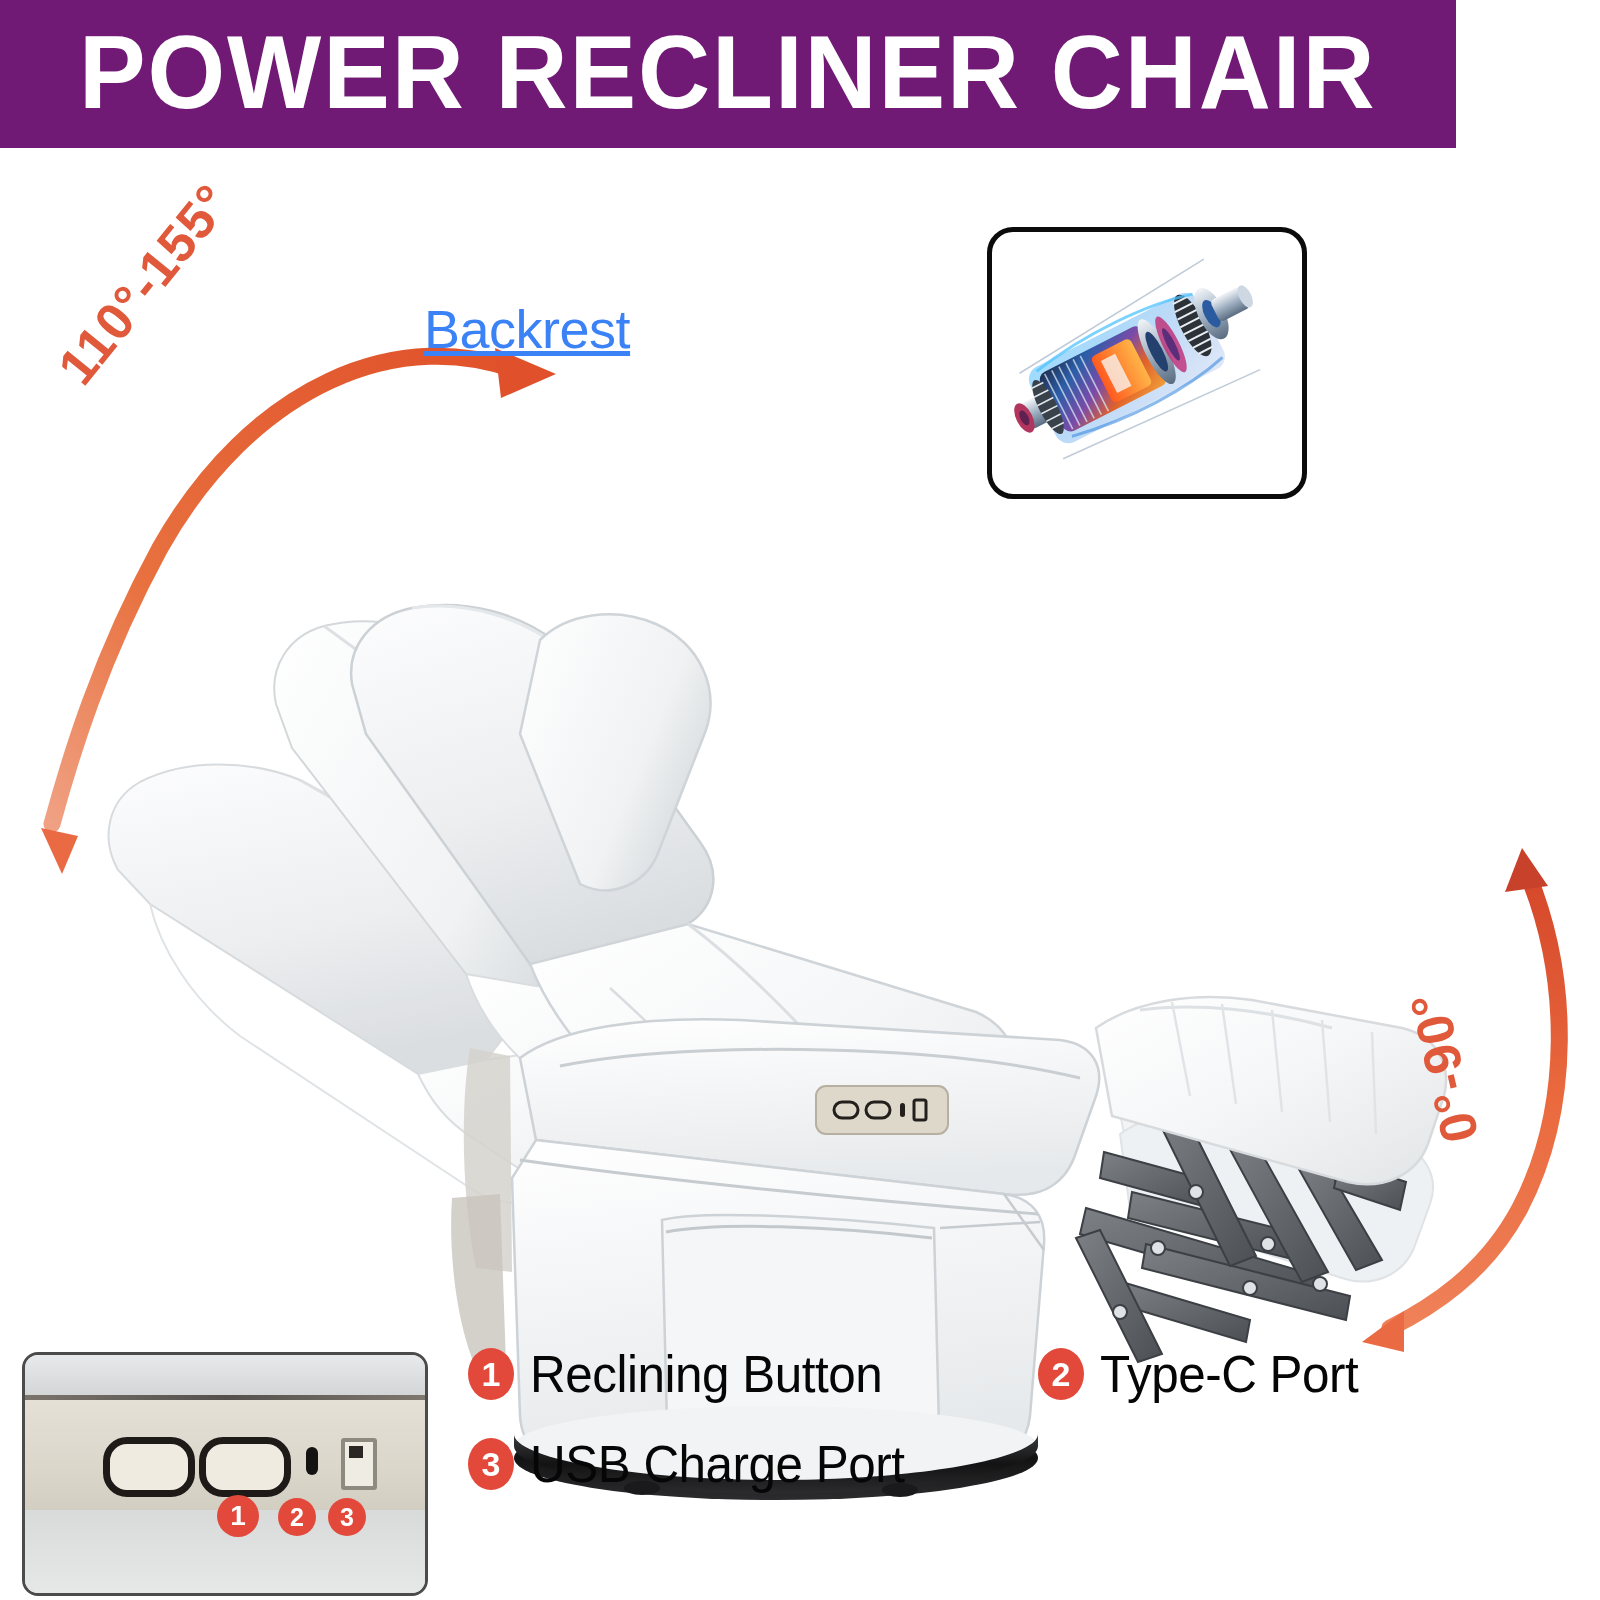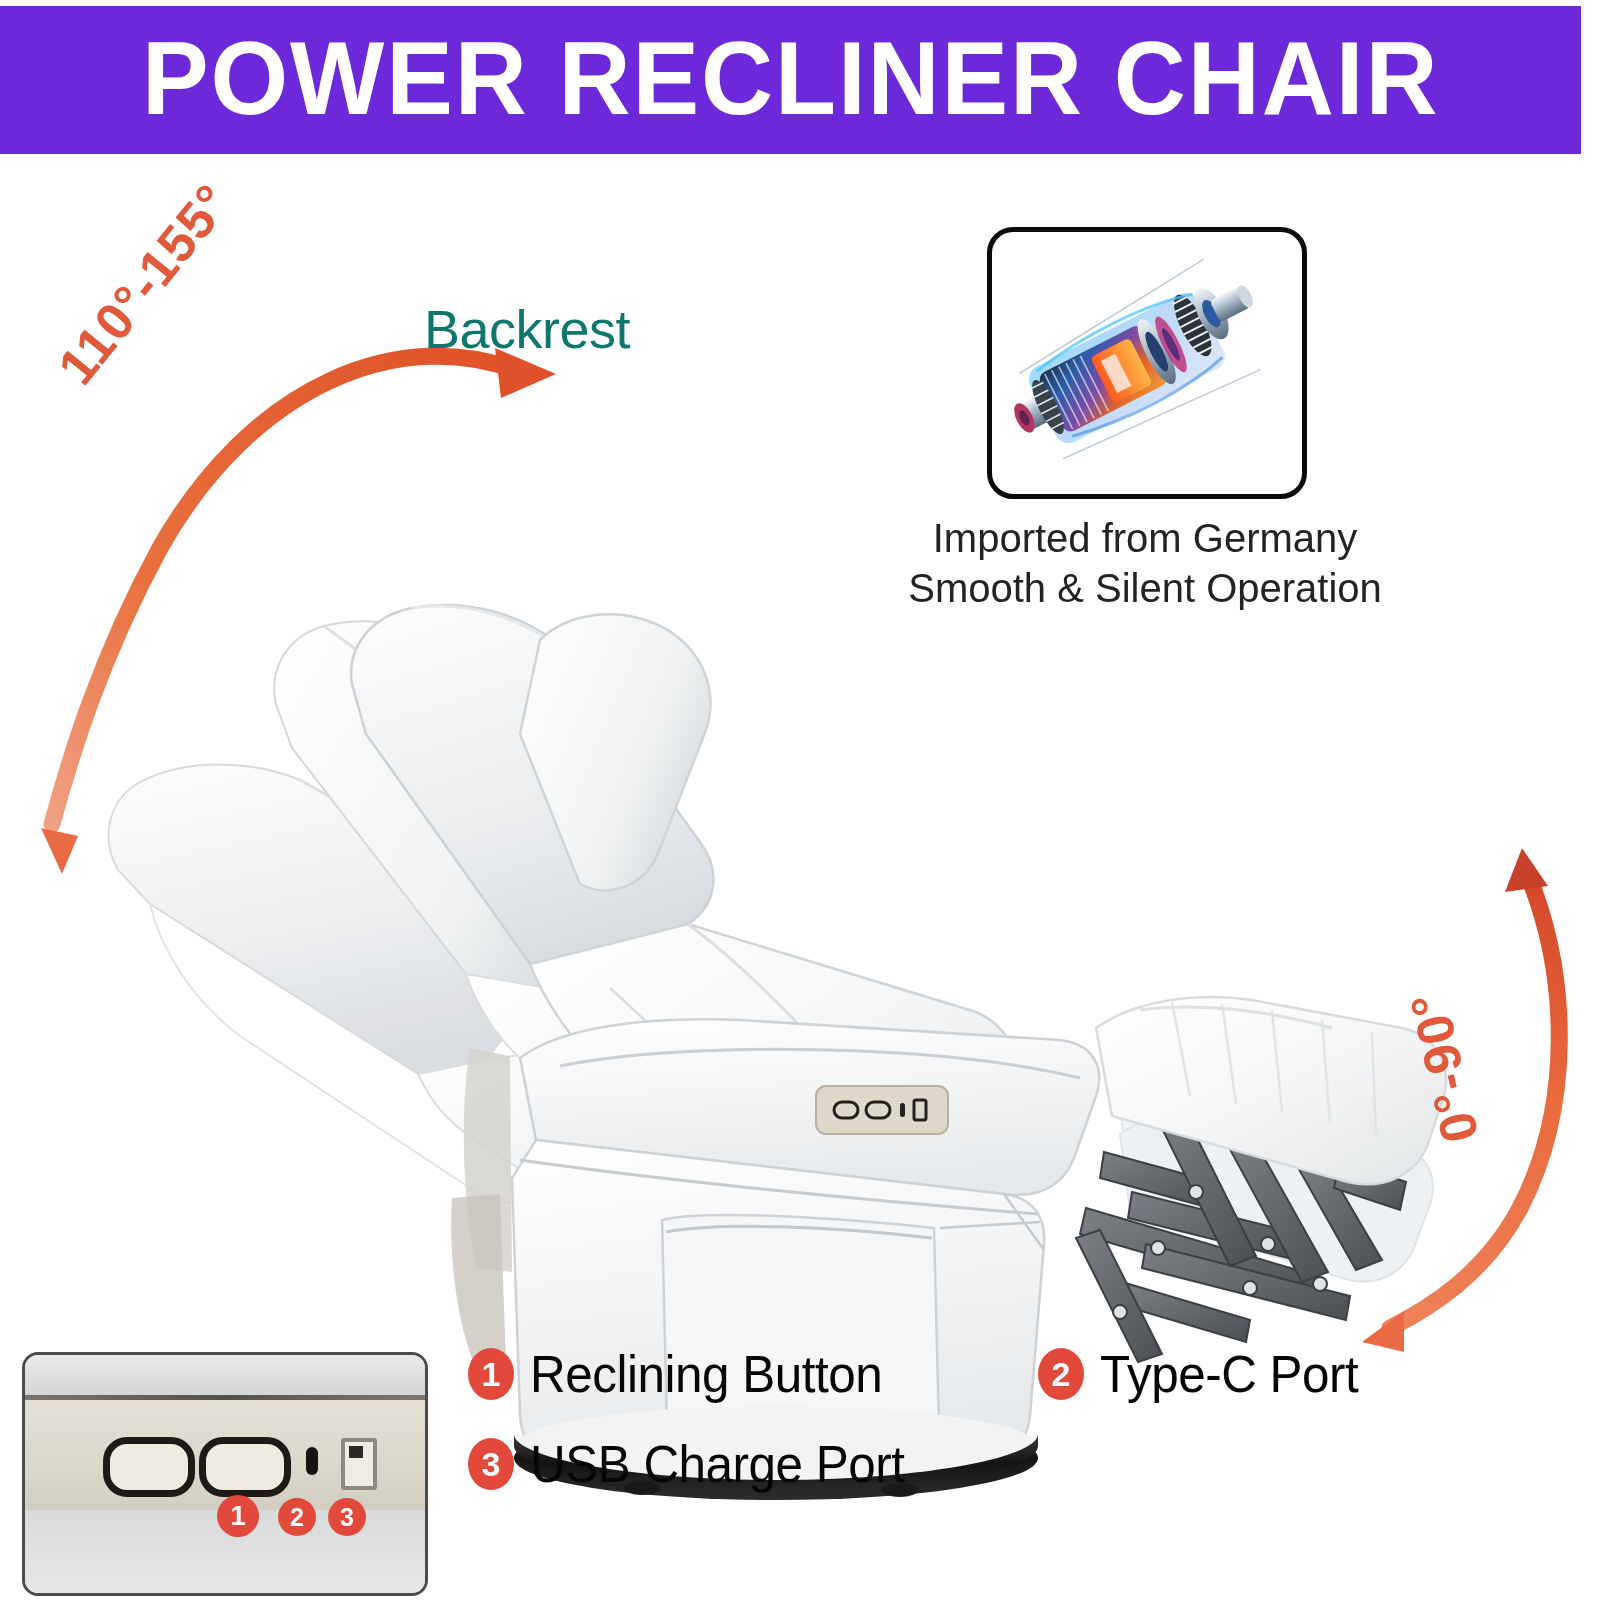--- a/index.html
+++ b/index.html
@@ -5,43 +5,43 @@
   html,body{margin:0;padding:0;}
   body{
     width:1600px;height:1600px;
     background:#ffffff;
     font-family:"Liberation Sans", sans-serif;
     overflow:hidden;
     position:relative;
   }
   
   #header-banner{
-    position:absolute;left:0;top:6px;width:1581px;height:148px;
-    background:#6d28d9;
+    position:absolute;left:0;top:0;width:1456px;height:148px;
+    background:#701a75;
     display:flex;align-items:center;justify-content:center;
   }
   #header-title{
     color:#ffffff;
     font-family:"Liberation Sans", sans-serif;
     font-weight:bold;
     font-size:104px;
     letter-spacing:2px;
     transform:scaleX(.96);
     line-height:1;
     white-space:nowrap;
     margin-top:-4px;
   }
   
   #stage{position:absolute;left:0;top:148px;width:1600px;height:1452px;}
 
   
   .art{position:absolute;left:0;top:0;width:1600px;height:1452px;}
 
   
-  .lbl{position:absolute;color:#0f766e;font-family:"Liberation Sans",sans-serif;white-space:nowrap;}
+  .lbl{position:absolute;color:#3b82f6;font-family:"Liberation Sans",sans-serif;white-space:nowrap;text-decoration:underline;}
   #label-backrest{left:424px;top:150px;font-size:54px;letter-spacing:-.5px;}
   #label-footrest{left:1340px;top:615px;font-size:54px;letter-spacing:-.5px;}
 
   .angle-lbl{
     position:absolute;color:#e0593a;font-family:"Liberation Sans",sans-serif;
     font-size:52px;font-weight:600;white-space:nowrap;letter-spacing:1px;
   }
   #label-backrest-angle{left:46px;top:210px;transform:rotate(-51deg);transform-origin:left top;}
   #label-footrest-angle{left:1432px;top:1000px;transform:rotate(-103deg);transform-origin:left top;}
 
@@ -376,24 +376,20 @@
         </g>
 
         <line x1="34" y1="84" x2="250" y2="66" stroke="#b9c6d4" stroke-width="1.6" opacity=".9"></line>
         <line x1="34" y1="180" x2="250" y2="190" stroke="#b9c6d4" stroke-width="1.6" opacity=".9"></line>
 
         <path d="M 50 90 C 110 78 180 80 224 92" fill="none" stroke="#4fc3ff" stroke-width="3" opacity=".75"></path>
         <path d="M 52 164 C 112 176 178 174 222 162" fill="none" stroke="#3d8ce0" stroke-width="3" opacity=".6"></path>
       </g>
     </svg>
   </div>
-  <div id="motor-caption">
-    <div>Imported from Germany</div>
-    <div>Smooth &amp; Silent Operation</div>
-  </div>
 
   <div id="panel-inset">
     <div class="band-top"></div>
     <div class="seam"></div>
     <div class="band-mid"></div>
     <div class="band-bot"></div>
     <div class="oval-btn" id="oval-btn-1"></div>
     <div class="oval-btn" id="oval-btn-2"></div>
     <div id="usbc-port"></div>
     <div id="usba-port"></div>

